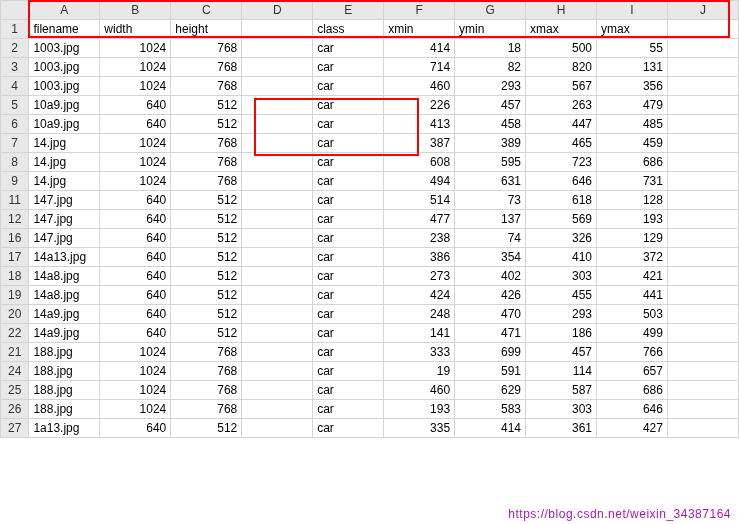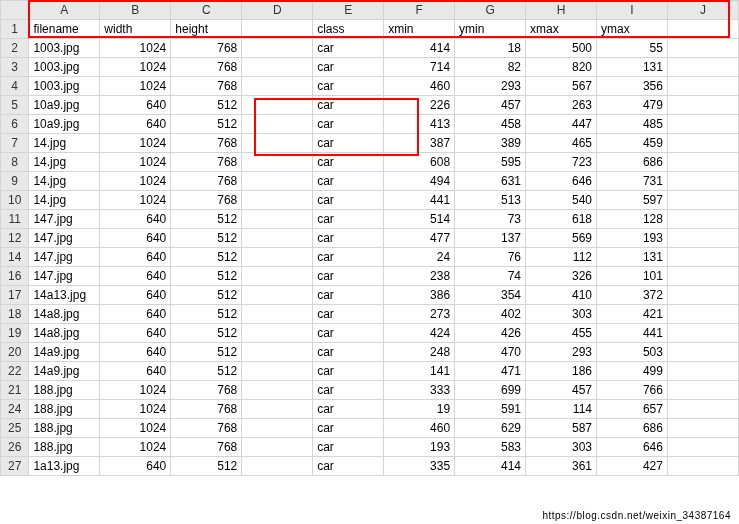--- a/index.html
+++ b/index.html
@@ -58,22 +58,22 @@
     top: 98px;
     width: 165px;
     height: 58px;
     border: 2px solid #ff0000;
     pointer-events: none;
   }
   .watermark {
     position: absolute;
     bottom: 3px;
     right: 8px;
-    color: #000000;
-    font-size: 10px;
+    color: #a21caf;
+    font-size: 12px;
     letter-spacing: 0.5px;
     pointer-events: none;
     font-family: Arial, sans-serif;
   }
 </style>
 </head>
 <body>
 
 <table>
   <thead>
@@ -203,33 +203,20 @@
         <td>768</td>
         <td class="txt"></td>
         <td class="txt">car</td>
         <td>494</td>
         <td>631</td>
         <td>646</td>
         <td>731</td>
         <td class="txt"></td>
       </tr>
       <tr>
-        <th class="rowhdr">10</th>
-        <td class="txt">14.jpg</td>
-        <td>1024</td>
-        <td>768</td>
-        <td class="txt"></td>
-        <td class="txt">car</td>
-        <td>441</td>
-        <td>513</td>
-        <td>540</td>
-        <td>597</td>
-        <td class="txt"></td>
-      </tr>
-      <tr>
         <th class="rowhdr">11</th>
         <td class="txt">147.jpg</td>
         <td>640</td>
         <td>512</td>
         <td class="txt"></td>
         <td class="txt">car</td>
         <td>514</td>
         <td>73</td>
         <td>618</td>
         <td>128</td>
@@ -242,43 +229,30 @@
         <td>512</td>
         <td class="txt"></td>
         <td class="txt">car</td>
         <td>477</td>
         <td>137</td>
         <td>569</td>
         <td>193</td>
         <td class="txt"></td>
       </tr>
       <tr>
-        <th class="rowhdr">14</th>
-        <td class="txt">147.jpg</td>
-        <td>640</td>
-        <td>512</td>
-        <td class="txt"></td>
-        <td class="txt">car</td>
-        <td>24</td>
-        <td>76</td>
-        <td>112</td>
-        <td>131</td>
-        <td class="txt"></td>
-      </tr>
-      <tr>
         <th class="rowhdr">16</th>
         <td class="txt">147.jpg</td>
         <td>640</td>
         <td>512</td>
         <td class="txt"></td>
         <td class="txt">car</td>
         <td>238</td>
         <td>74</td>
         <td>326</td>
-        <td>101</td>
+        <td>129</td>
         <td class="txt"></td>
       </tr>
       <tr>
         <th class="rowhdr">17</th>
         <td class="txt">14a13.jpg</td>
         <td>640</td>
         <td>512</td>
         <td class="txt"></td>
         <td class="txt">car</td>
         <td>386</td>

